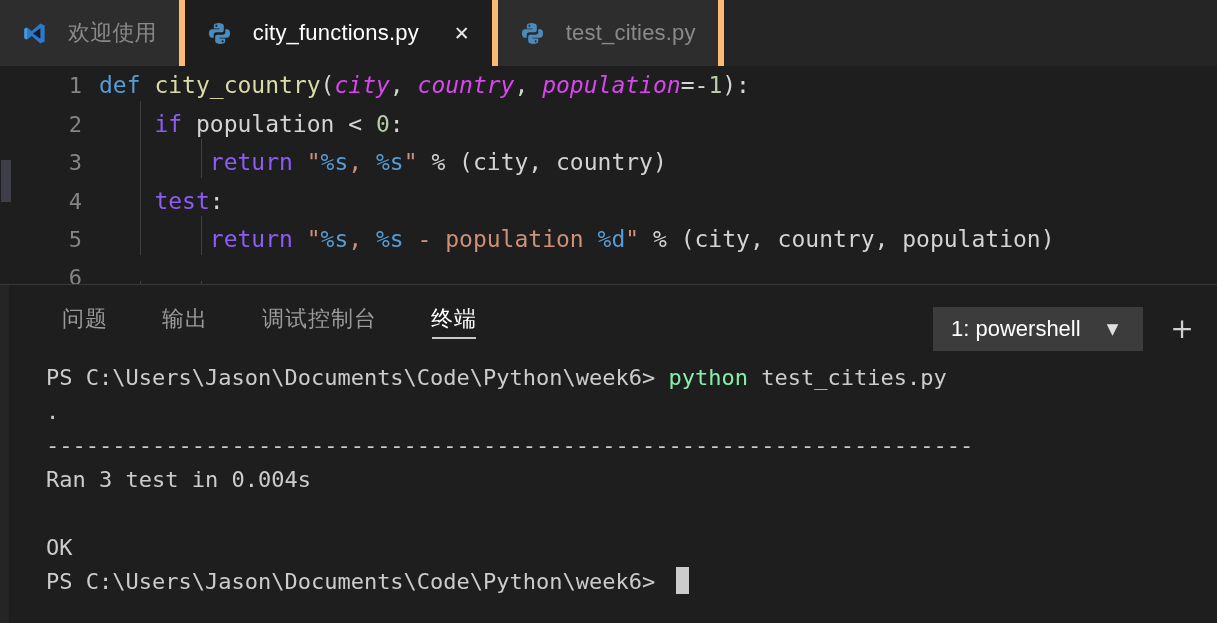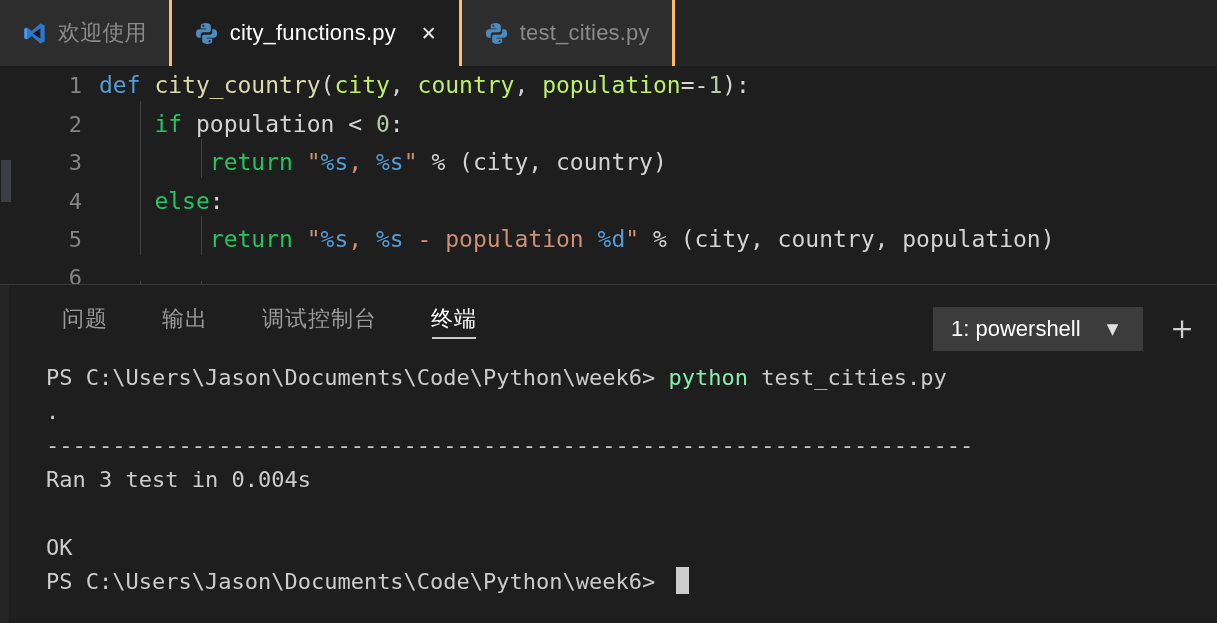--- a/index.html
+++ b/index.html
@@ -30,24 +30,24 @@
     height: 66px;
     background: #252526;
     display: flex;
     align-items: stretch;
     flex: 0 0 auto;
     position: relative;
   }
   .tab {
     display: flex;
     align-items: center;
-    gap: 11px;
+    gap: 21px;
     padding: 0 22px;
     background: #2d2d2d;
-    border-right: 3px solid #fdba74;
+    border-right: 6px solid #fdba74;
     position: relative;
     box-sizing: border-box;
     cursor: pointer;
     min-width: 0;
   }
   .tab.active {
     background: #1e1e1e;
   }
   .tab .tab-label {
     font-size: 22px;
@@ -141,23 +141,23 @@
     top: -4px;
     width: 1px;
     height: 38.6px;
     background: #404040;
   }
   .g1 { left: 44px; }
   .g2 { left: 105px; }
 
   
   .k-def      { color: #569CD6; }
-  .k-ctrl     { color: #22c55e; }
+  .k-ctrl     { color: #8b5cf6; }
   .fn-name    { color: #DCDCAA; }
-  .param      { color: #bef264; }
+  .param      { color: #d946ef; font-style: italic; }
   .plain      { color: #D4D4D4; }
   .num        { color: #B5CEA8; }
   .str        { color: #CE9178; }
   .str-fmt    { color: #569CD6; }
   .op         { color: #D4D4D4; }
 
   
   .panel {
     flex: 1 1 auto;
     background: #1e1e1e;
@@ -342,21 +342,21 @@
         <span class="code-text"><span class="guide g1"></span>    <span class="k-ctrl">if</span><span class="plain"> population </span><span class="op">&lt; </span><span class="num">0</span><span class="plain">:</span></span>
       </div>
 
       <div class="code-line">
         <span class="gutter">3</span>
         <span class="code-text"><span class="guide g1"></span><span class="guide g2"></span>        <span class="k-ctrl">return</span><span class="str"> "</span><span class="str-fmt">%s</span><span class="str">, </span><span class="str-fmt">%s</span><span class="str">"</span><span class="plain"> % (city, country)</span></span>
       </div>
 
       <div class="code-line">
         <span class="gutter">4</span>
-        <span class="code-text"><span class="guide g1"></span>    <span class="k-ctrl">else</span><span class="plain">:</span></span>
+        <span class="code-text"><span class="guide g1"></span>    <span class="k-ctrl">test</span><span class="plain">:</span></span>
       </div>
 
       <div class="code-line">
         <span class="gutter">5</span>
         <span class="code-text"><span class="guide g1"></span><span class="guide g2"></span>        <span class="k-ctrl">return</span><span class="str"> "</span><span class="str-fmt">%s</span><span class="str">, </span><span class="str-fmt">%s</span><span class="str"> - population </span><span class="str-fmt">%d</span><span class="str">"</span><span class="plain"> % (city, country, population)</span></span>
       </div>
 
       <div class="code-line">
         <span class="gutter">6</span>
         <span class="code-text"><span class="guide g1"></span><span class="guide g2"></span></span>

